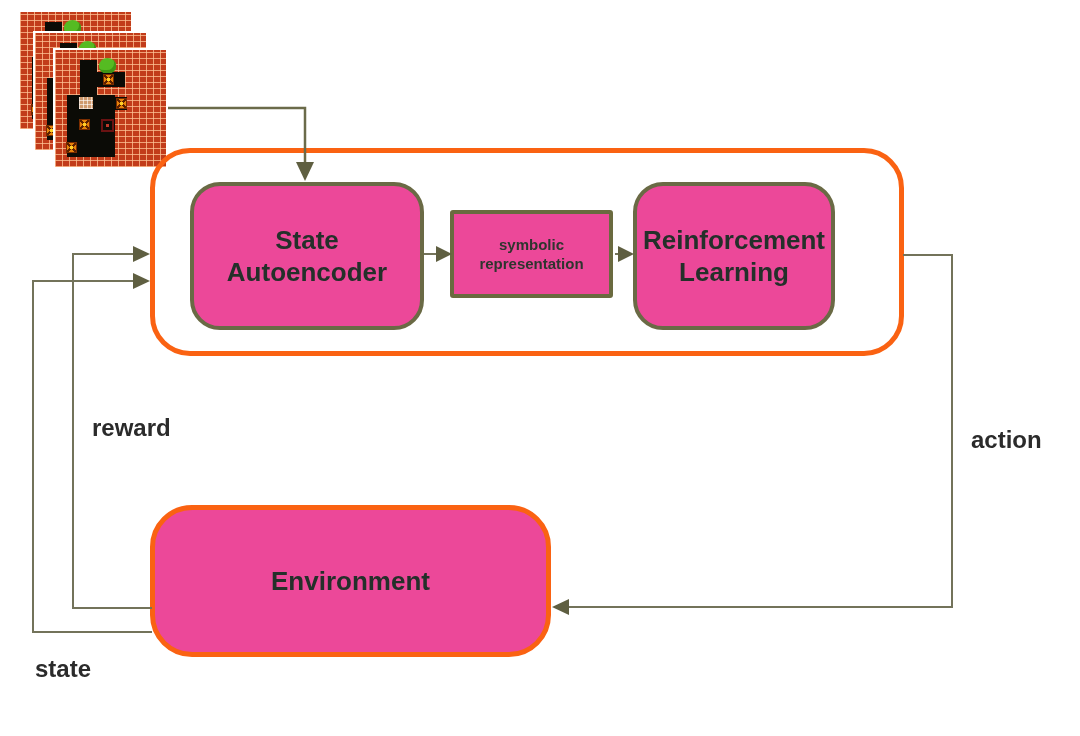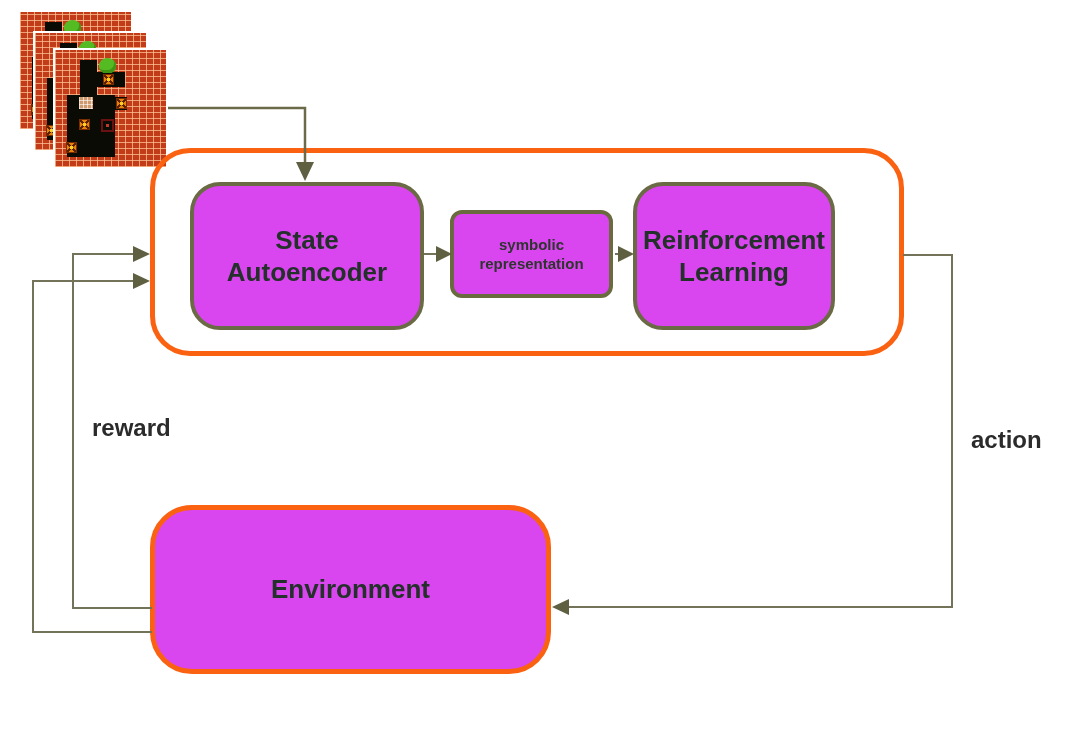--- a/index.html
+++ b/index.html
@@ -6,26 +6,26 @@
   .canvas{
     position:relative;width:1080px;height:736px;background:#ffffff;overflow:hidden;
     font-family:"Liberation Sans",sans-serif;
   }
   
   .wires{position:absolute;left:0;top:0;width:1080px;height:736px;pointer-events:none;}
   .wire{fill:none;stroke:#73735a;stroke-width:2px;}
   .wire-thick{fill:none;stroke:#6b6b4a;stroke-width:2.5px;}
   .ahead{fill:#5f5f41;stroke:none;}
   
-  .box{position:absolute;box-sizing:border-box;background:#d946ef;
+  .box{position:absolute;box-sizing:border-box;background:#ec4899;
        display:flex;align-items:center;justify-content:center;text-align:center;}
   .agent-box{left:150px;top:148px;width:754px;height:208px;border:5px solid #fa6212;border-radius:40px;background:transparent;}
-  .env-box{left:150px;top:505px;width:401px;height:169px;border:5px solid #fa6212;border-radius:42px;}
+  .env-box{left:150px;top:505px;width:401px;height:152px;border:5px solid #fa6212;border-radius:42px;}
   .sa-box{left:190px;top:182px;width:234px;height:148px;border:4px solid #6a6a45;border-radius:30px;}
-  .sr-box{left:450px;top:210px;width:163px;height:88px;border:4px solid #6a6a3f;border-radius:12px;}
+  .sr-box{left:450px;top:210px;width:163px;height:88px;border:4px solid #6a6a3f;border-radius:3px;}
   .rl-box{left:633px;top:182px;width:202px;height:148px;border:4px solid #6a6a45;border-radius:30px;}
   .node-label{font-size:26px;font-weight:bold;color:#24302a;line-height:1.25;padding:0 18px;}
   .sr-label{font-size:15px;font-weight:bold;color:#2e352e;line-height:1.3;padding:0 14px;}
   
   .title{position:absolute;left:380px;top:97px;width:240px;text-align:center;
          font-size:25px;font-weight:bold;color:#2b2b2b;}
   .edge-label{position:absolute;width:120px;text-align:left;font-size:24px;font-weight:bold;color:#2b2b2b;}
   .lbl-reward{left:92px;top:414px;}
   .lbl-state{left:35px;top:655px;}
   .lbl-action{left:971px;top:426px;}
@@ -147,15 +147,16 @@
     <polygon class="ahead" points="552,607 569,599 569,615"></polygon>
 
     <polyline class="wire" points="152,608 73,608 73,254 135,254"></polyline>
     <polygon class="ahead" points="150,254 133,246 133,262"></polygon>
 
     <polyline class="wire" points="152,632 33,632 33,281 135,281"></polyline>
     <polygon class="ahead" points="150,281 133,273 133,289"></polygon>
   </svg>
 
   <div class="edge-label lbl-reward">reward</div>
+  <div class="edge-label lbl-state">state</div>
   <div class="edge-label lbl-action">action</div>
 
 </div>
 
 </body></html>

